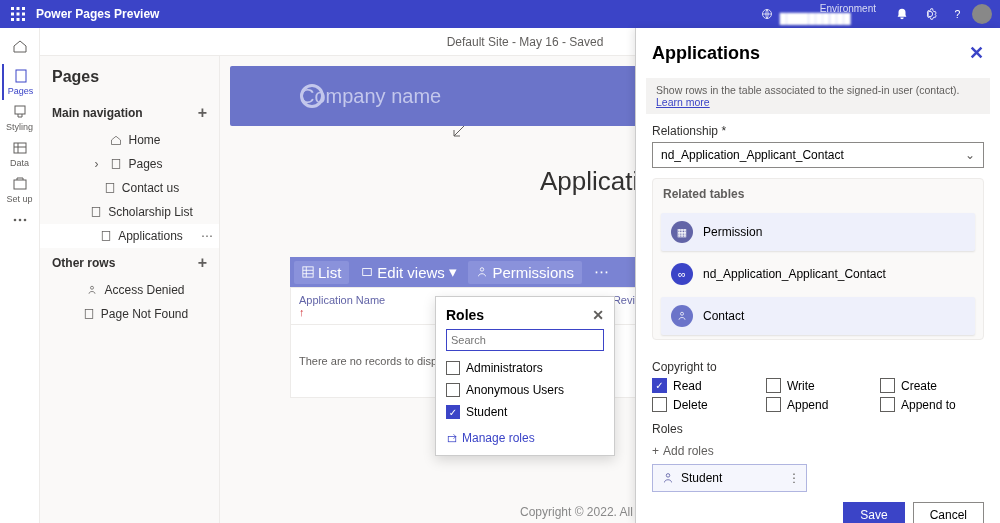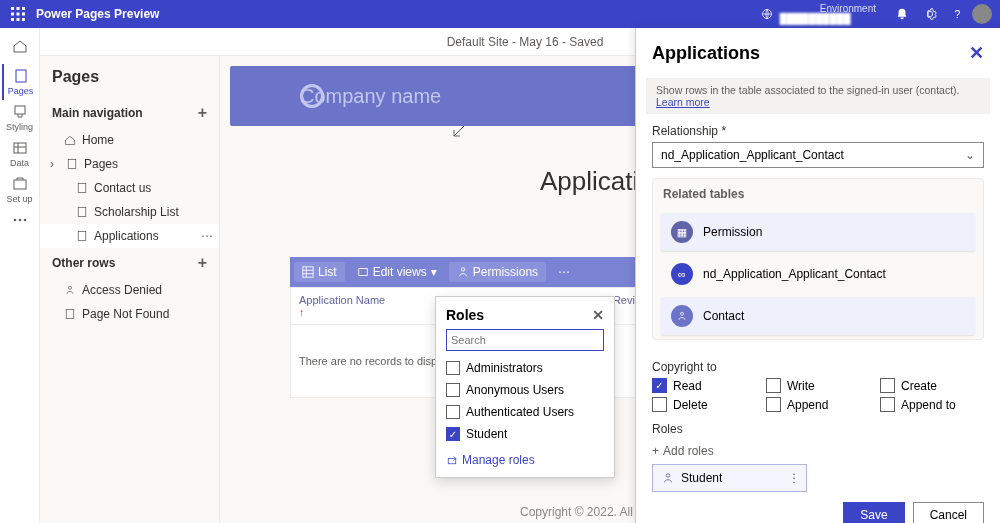--- a/index.html
+++ b/index.html
@@ -24,27 +24,27 @@
 
 .pages-panel { position: absolute; left: 40px; top: 56px; width: 180px; height: calc(100% - 56px); background: #faf9f8; border-right: 1px solid #edebe9; font-size: 12px; }
 .pages-panel h2 { font-size: 16px; font-weight: 600; padding: 12px; color: #323130; }
 .pages-panel .section { padding: 6px 12px; color: #323130; font-weight: 600; display: flex; justify-content: space-between; align-items: center; }
 .pages-panel .item { padding: 5px 12px 5px 24px; color: #323130; display: flex; align-items: center; gap: 6px; cursor: pointer; }
 .pages-panel .item.child { padding-left: 36px; }
 .pages-panel .item.selected { background: #fff; }
 .pages-panel .item .chev { width: 10px; color: #605e5c; }
 .pages-panel .dots { position: absolute; right: 6px; display: none; color: #605e5c; }
 .pages-panel .item.selected .dots { display: inline; }
-.pages-panel .item { position: relative; }
+.pages-panel .item { position: relative; justify-content: center; }
 
 .canvas { position: absolute; left: 220px; top: 56px; right: 0; bottom: 0; background: #faf9f8; overflow: hidden; }
 .canvas .hdr { height: 60px; background: #6b74c9; margin: 10px; border-radius: 2px; display: flex; align-items: center; padding-left: 70px; color: #c3c7ec; font-size: 20px; }
 .canvas .hdr .logo { position: absolute; left: 80px; width: 24px; height: 24px; border: 3px solid #c3c7ec; border-radius: 50%; }
 .canvas .page-title { text-align: center; font-size: 26px; color: #323130; margin-top: 40px; }
-.canvas-toolbar { background: #7a83d3; height: 30px; width: 390px; margin: 60px 0 0 70px; display: flex; align-items: center; color: #fff; font-size: 12px; gap: 4px; padding: 0 4px; }
+.canvas-toolbar { background: #7a83d3; height: 30px; width: 390px; margin: 60px 0 0 70px; display: flex; align-items: center; color: #fff; font-size: 15px; gap: 4px; padding: 0 4px; }
 .canvas-toolbar .tb-item { padding: 3px 8px; display: flex; align-items: center; gap: 4px; cursor: pointer; }
 .canvas-toolbar .tb-item.active { background: #8a92db; border-radius: 2px; }
 .list-table { margin-left: 70px; width: 390px; background: #fff; border: 1px solid #edebe9; font-size: 11px; }
 .list-table .th { display: flex; padding: 6px 8px; color: #6264a7; border-bottom: 1px solid #edebe9; }
 .list-table .th span { margin-right: 30px; }
 .list-table .empty { padding: 30px 8px; color: #605e5c; }
 .arrow-icon { position: absolute; left: 230px; top: 66px; color: #605e5c; }
 
 .roles-pop { position: absolute; left: 435px; top: 296px; width: 180px; background: #fff; border: 1px solid #ccc; box-shadow: 0 4px 12px rgba(0,0,0,.15); padding: 10px; font-size: 12px; z-index: 10; }
 .roles-pop .pop-title { font-weight: 600; font-size: 14px; margin-bottom: 6px; display: flex; justify-content: space-between; }
@@ -285,24 +285,20 @@
   <input placeholder="Search" style="">
   <div class="chk">
       <span class="box"></span>
       <span>Administrators</span>
     </div>
   <div class="chk">
       <span class="box"></span>
       <span>Anonymous Users</span>
     </div>
   <div class="chk">
-      <span class="box"></span>
-      <span>Authenticated Users</span>
-    </div>
-  <div class="chk">
       <span class="box checked">✓</span>
       <span>Student</span>
     </div>
   <div class="manage">
     <svg width="12" height="12" viewBox="0 0 16 16" fill="none" stroke="#3b44c7">
         <rect x="3" y="6" width="10" height="7"></rect>
         <path d="M10 3l3 3-3 3"></path>
       </svg>
     <span>Manage roles</span>
   </div>

